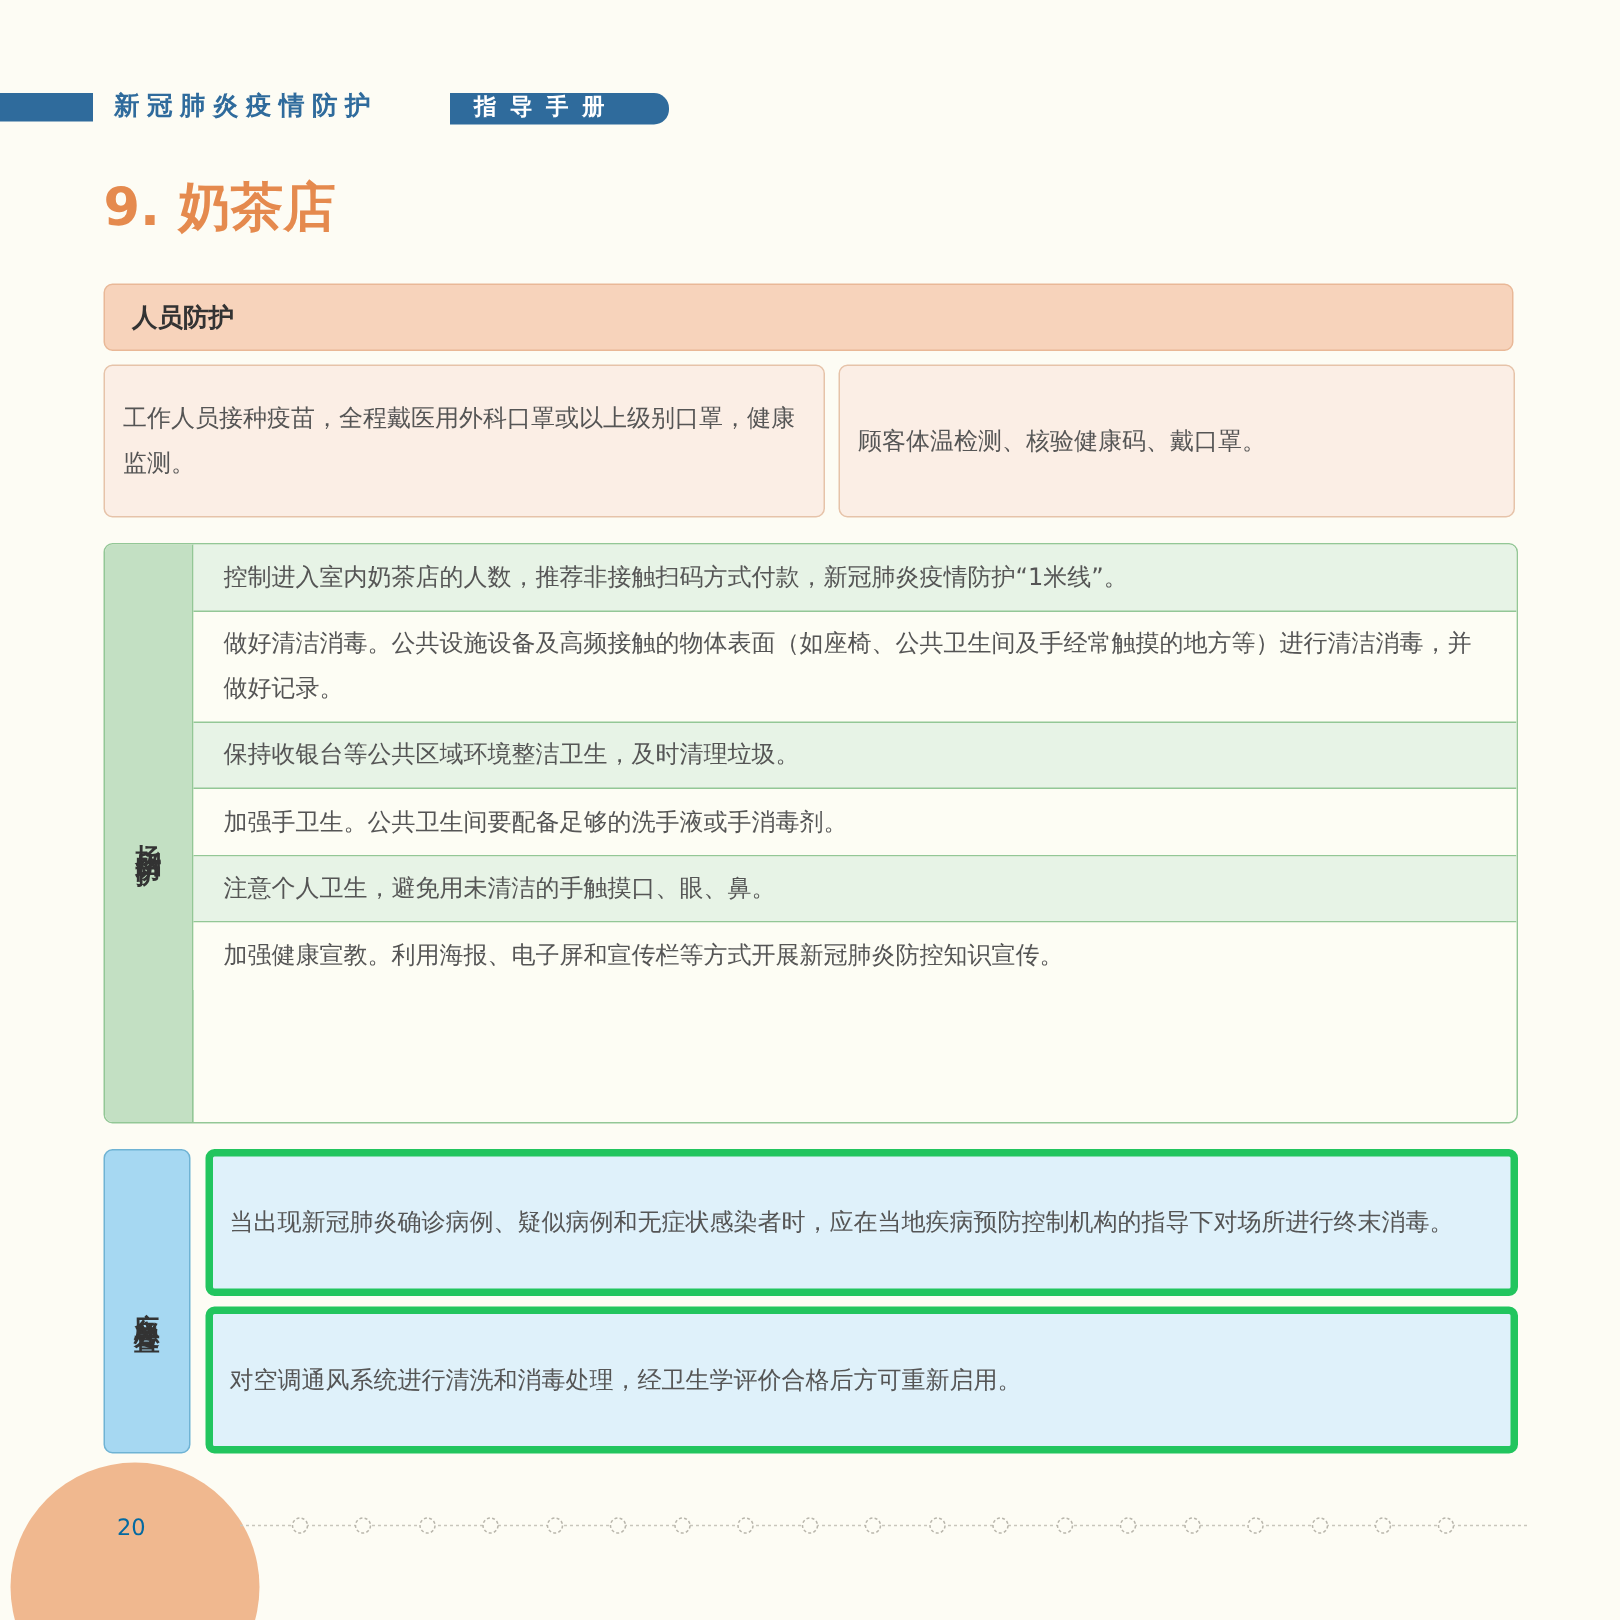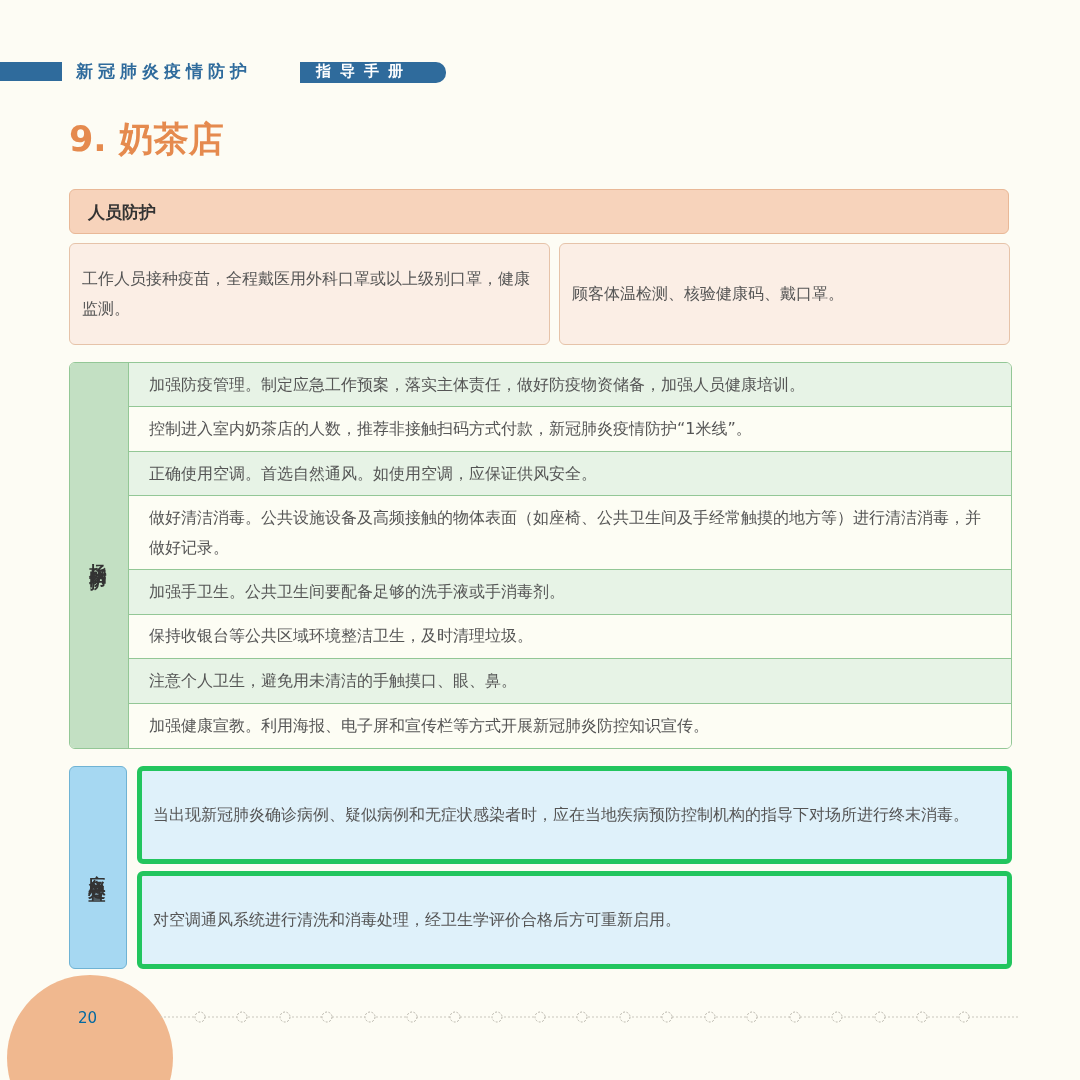--- a/index.html
+++ b/index.html
@@ -59,36 +59,30 @@
 <div class="pbox right">
   <span>顾客体温检测、核验健康码、戴口罩。</span>
 </div>
 
 <div class="venue">
   <div class="side">
     <span class="vlabel">场所防护</span>
   </div>
   <div class="rows">
     <div class="vrow single">
-        <span>加强防疫管理。制定应急工作预案，落实主体责任，做好防疫物资储备，加强人员健康培训。</span>
-      </div>
-    <div class="vrow single">
         <span>控制进入室内奶茶店的人数，推荐非接触扫码方式付款，新冠肺炎疫情防护“1米线”。</span>
-      </div>
-    <div class="vrow single">
-        <span>正确使用空调。首选自然通风。如使用空调，应保证供风安全。</span>
       </div>
     <div class="vrow double">
         <span>做好清洁消毒。公共设施设备及高频接触的物体表面（如座椅、公共卫生间及手经常触摸的地方等）进行清洁消毒，并做好记录。</span>
       </div>
     <div class="vrow single">
-        <span>加强手卫生。公共卫生间要配备足够的洗手液或手消毒剂。</span>
+        <span>保持收银台等公共区域环境整洁卫生，及时清理垃圾。</span>
       </div>
     <div class="vrow single">
-        <span>保持收银台等公共区域环境整洁卫生，及时清理垃圾。</span>
+        <span>加强手卫生。公共卫生间要配备足够的洗手液或手消毒剂。</span>
       </div>
     <div class="vrow single">
         <span>注意个人卫生，避免用未清洁的手触摸口、眼、鼻。</span>
       </div>
     <div class="vrow single">
         <span>加强健康宣教。利用海报、电子屏和宣传栏等方式开展新冠肺炎防控知识宣传。</span>
       </div>
   </div>
 </div>
 

